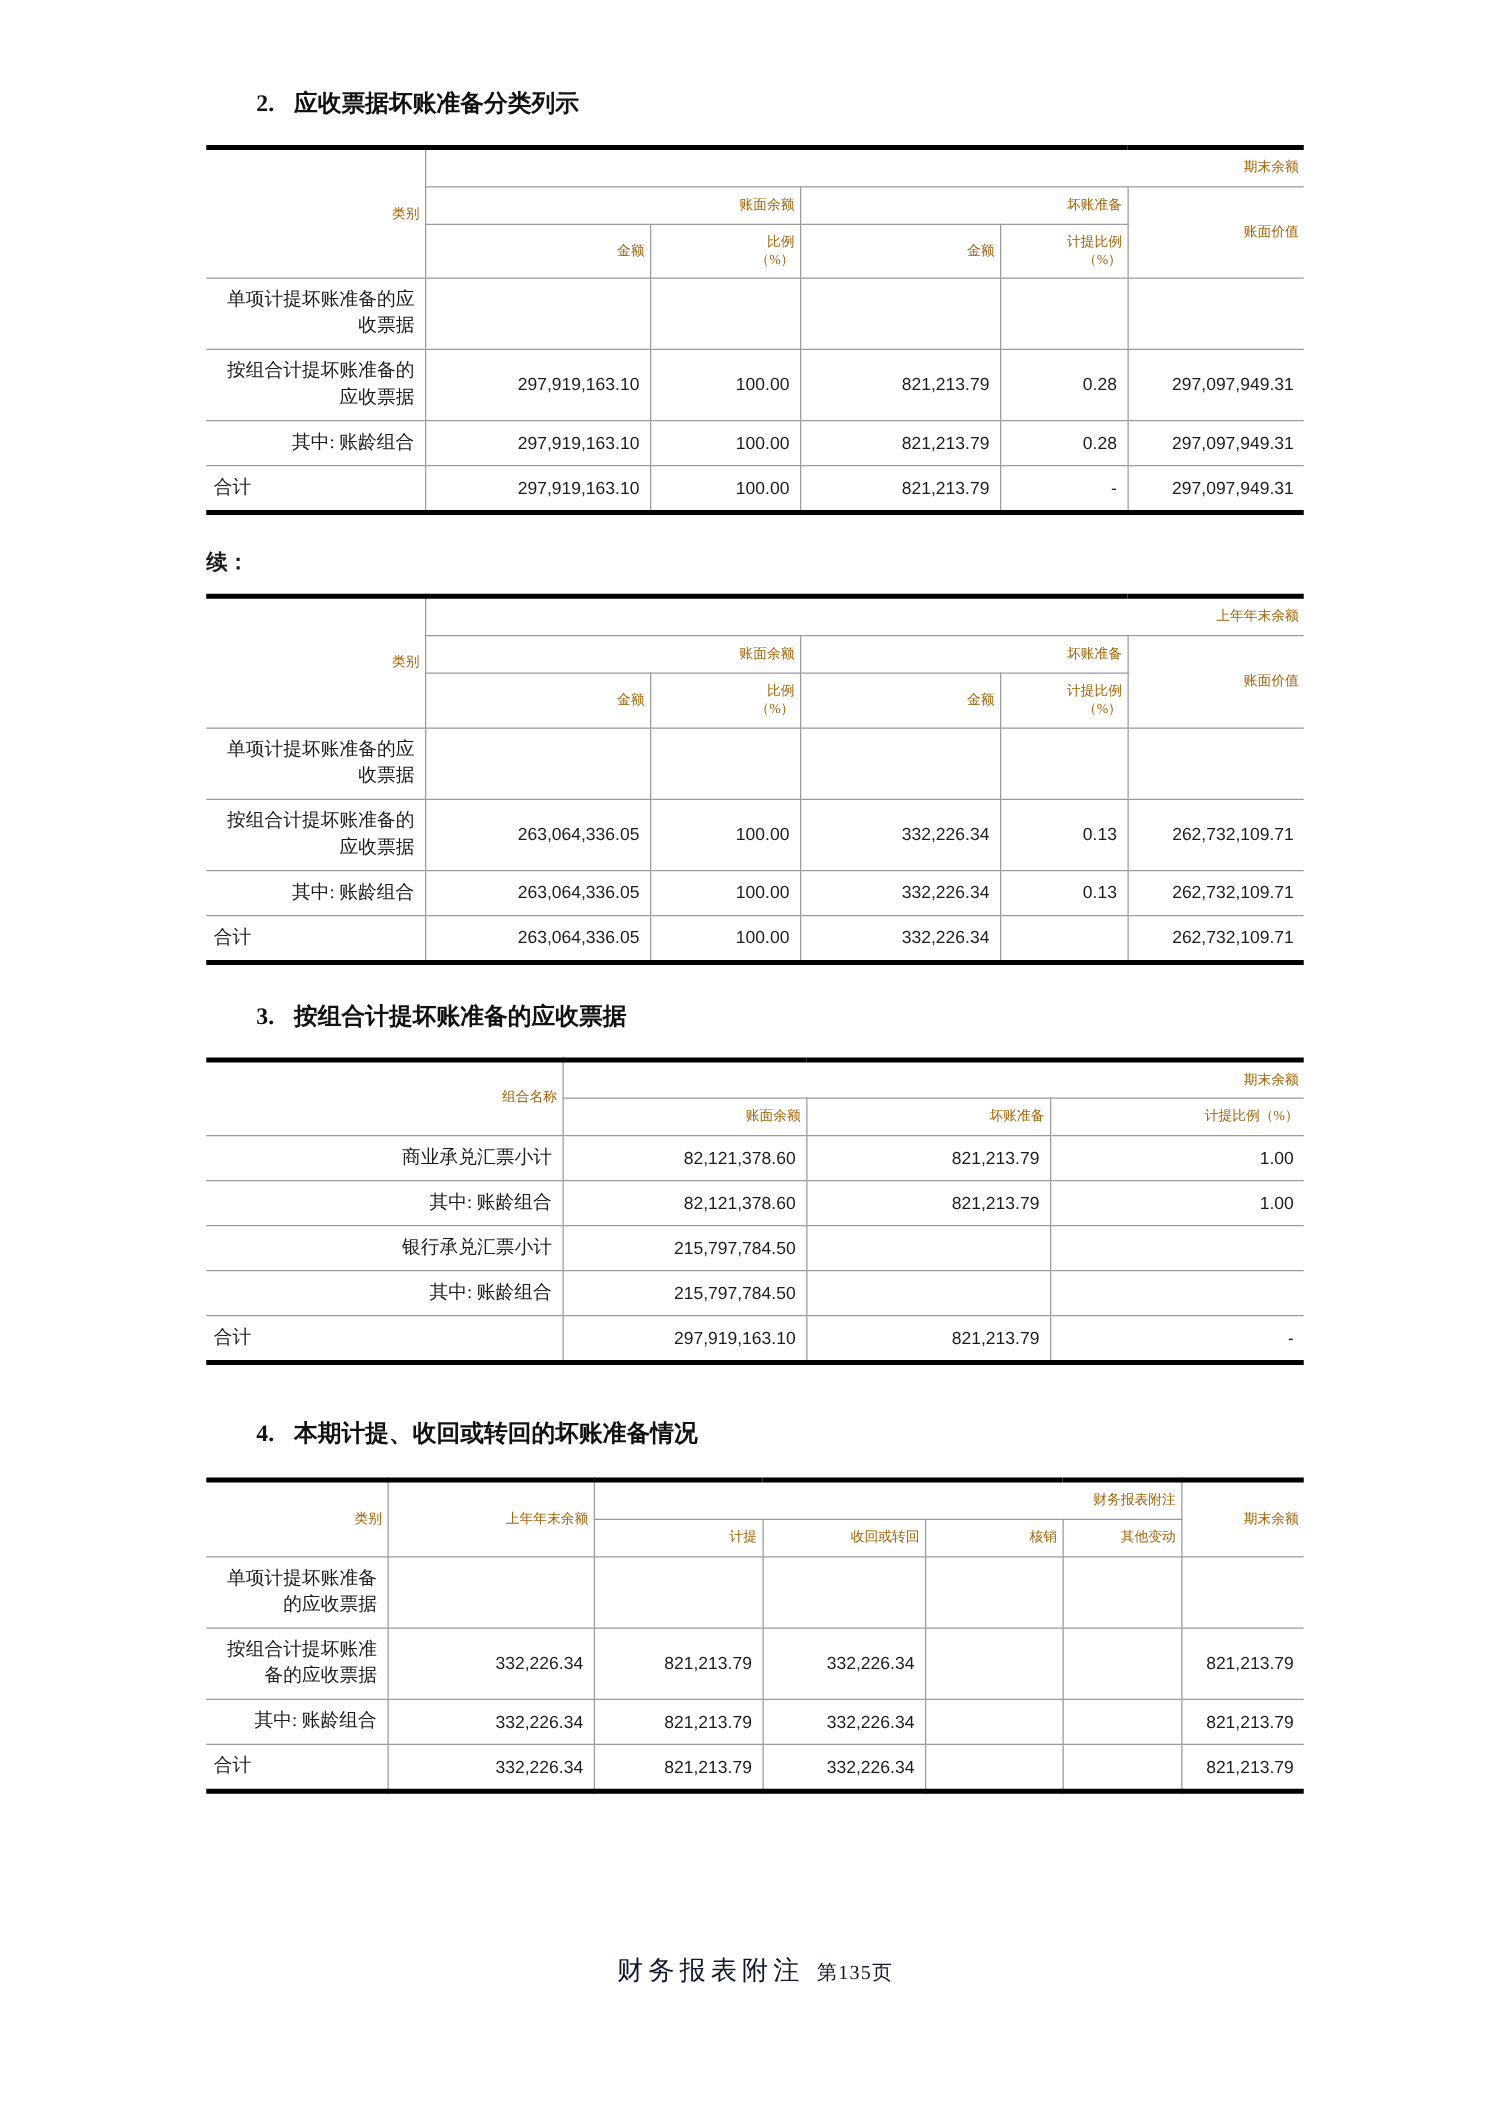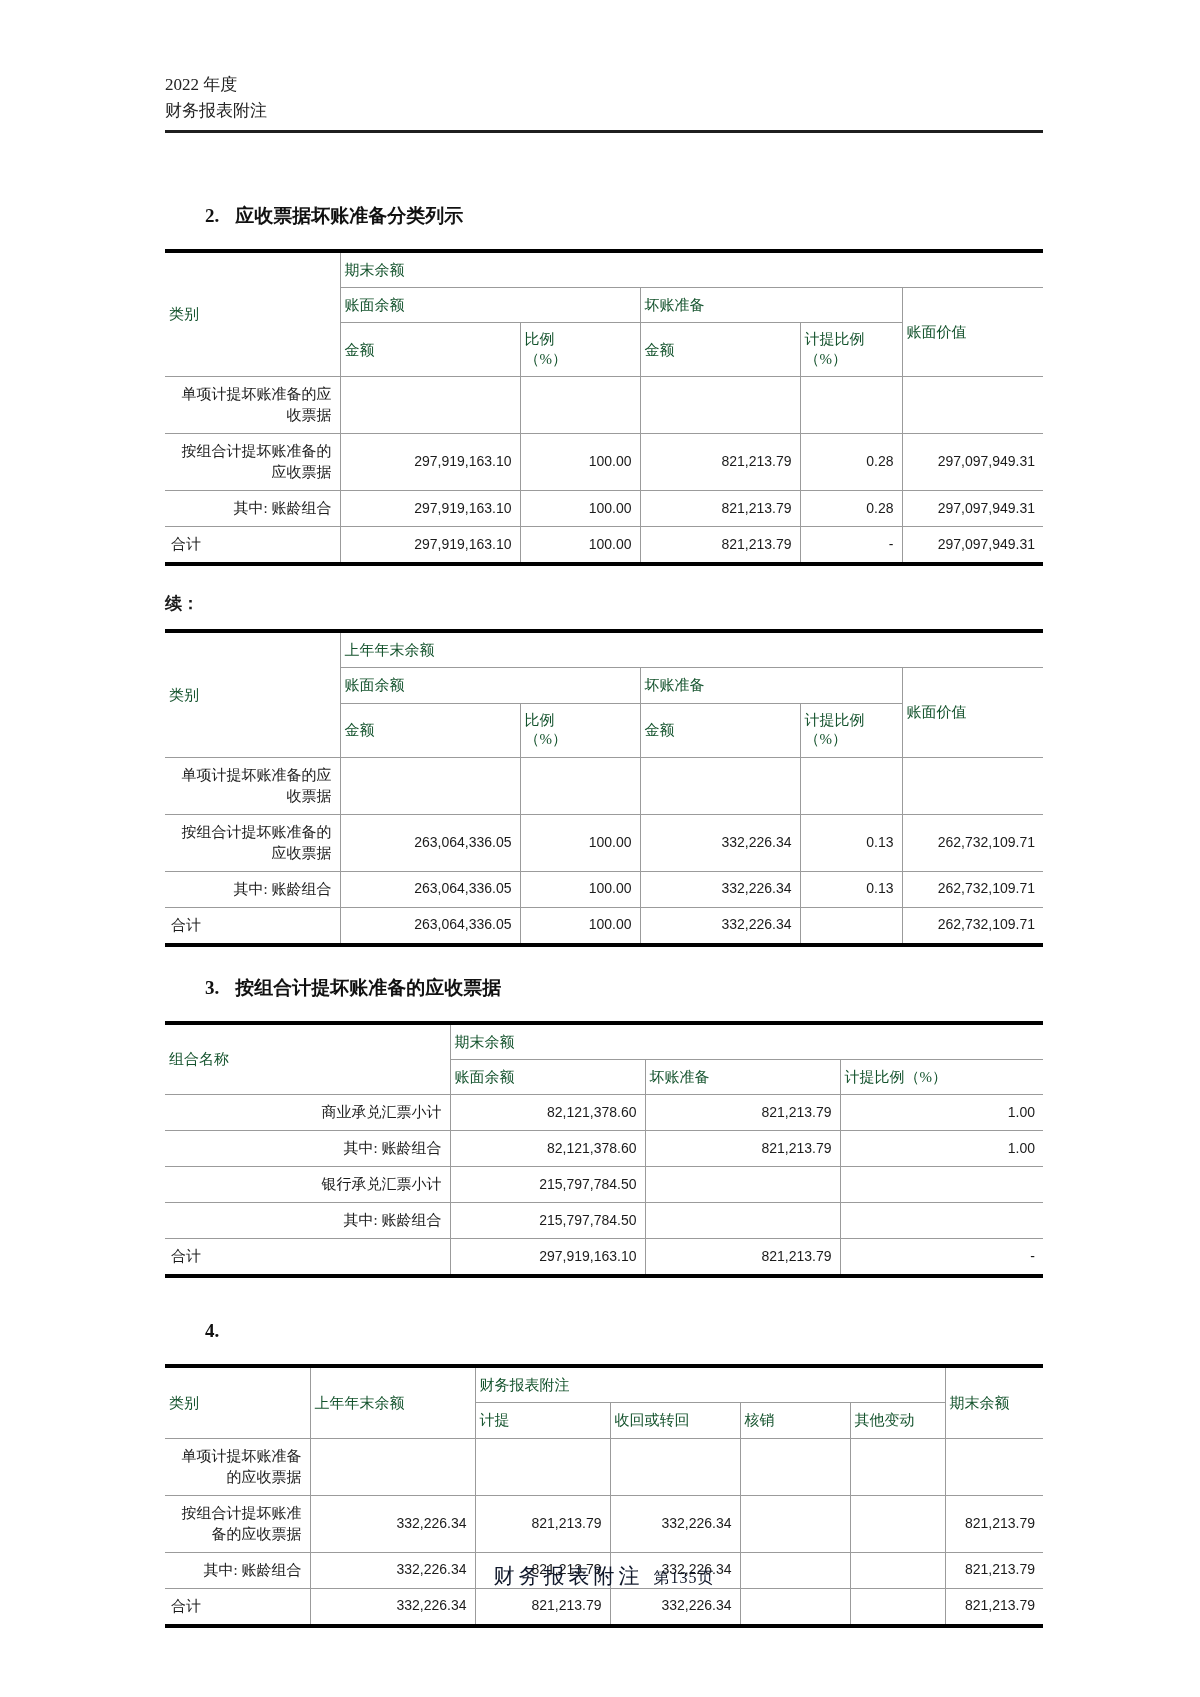--- a/index.html
+++ b/index.html
@@ -24,22 +24,22 @@
   .section-title .sec-num { margin-right: 16px; }
 
   table {
     border-collapse: collapse; table-layout: fixed; width: 878px;
     border-top: 4px solid #000; border-bottom: 4px solid #000;
   }
   th, td { border: 1px solid #9b9b9b; vertical-align: middle; }
   tr > *:first-child { border-left: none; }
   tr > *:last-child  { border-right: none; }
   th {
-    font-weight: normal; text-align: left;
-    font-size: 15px; padding: 7px 4px; line-height: 1.35; color: #14532d;
+    font-weight: normal; text-align: right;
+    font-size: 11px; padding: 7px 4px; line-height: 1.35; color: #a16207;
   }
   td { font-size: 15px; padding: 7px 8px; line-height: 1.4; }
   td.label { text-align: right; padding-left: 6px; }
   td.label-center { text-align: left; }
   td.num {
     text-align: right;
     font-family: "Liberation Sans", "DejaVu Sans", sans-serif;
     font-size: 14px;
   }
   .twoline div { line-height: 1.3; }
@@ -60,25 +60,20 @@
     text-align: center; color: #0f172a; white-space: nowrap;
   }
   .page-footer .footer-title { font-size: 21px; letter-spacing: 4px; }
   .page-footer .footer-page  { font-size: 16px; margin-left: 10px; letter-spacing: 1px; }
 </style>
 </head>
 <body>
 
 <div class="content">
 
-  <div class="page-header">
-    <div>2022 年度</div>
-    <div>财务报表附注</div>
-    <div class="header-rule"></div>
-  </div>
 
   <div class="section-title mt-title2">
     <span class="sec-num">2.</span>
     <span>应收票据坏账准备分类列示</span>
   </div>
 
   <table class="mt-table1">
     <colgroup>
       <col style="width:175px">
         <col style="width:180px">
@@ -268,20 +263,21 @@
         <td class="label label-center">合计</td>
         <td class="num">297,919,163.10</td>
         <td class="num">821,213.79</td>
         <td class="num">-</td>
       </tr>
     </tbody>
   </table>
 
   <div class="section-title mt-title4">
     <span class="sec-num">4.</span>
+    <span>本期计提、收回或转回的坏账准备情况</span>
   </div>
 
   <table class="mt-table4">
     <colgroup>
       <col style="width:145px">
         <col style="width:165px">
         <col style="width:135px">
       <col style="width:130px">
         <col style="width:110px">
         <col style="width:95px">

